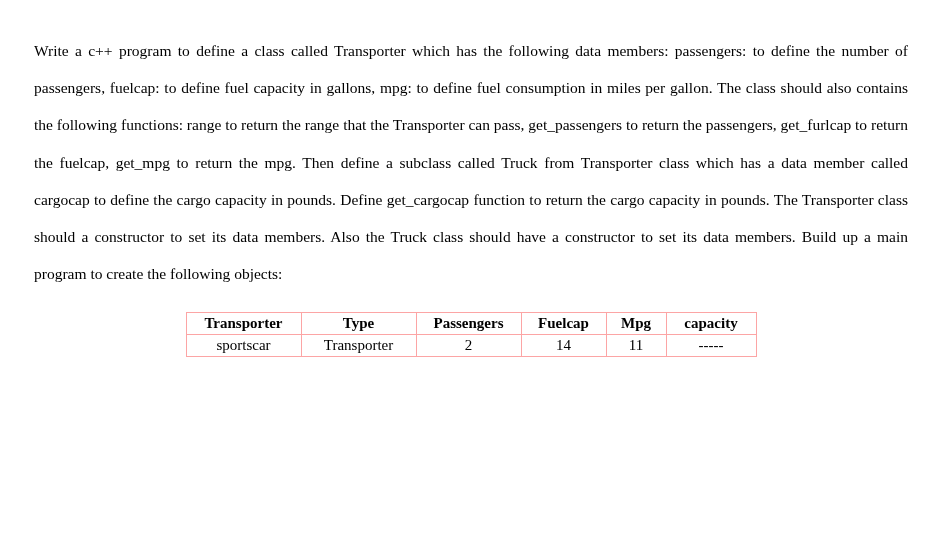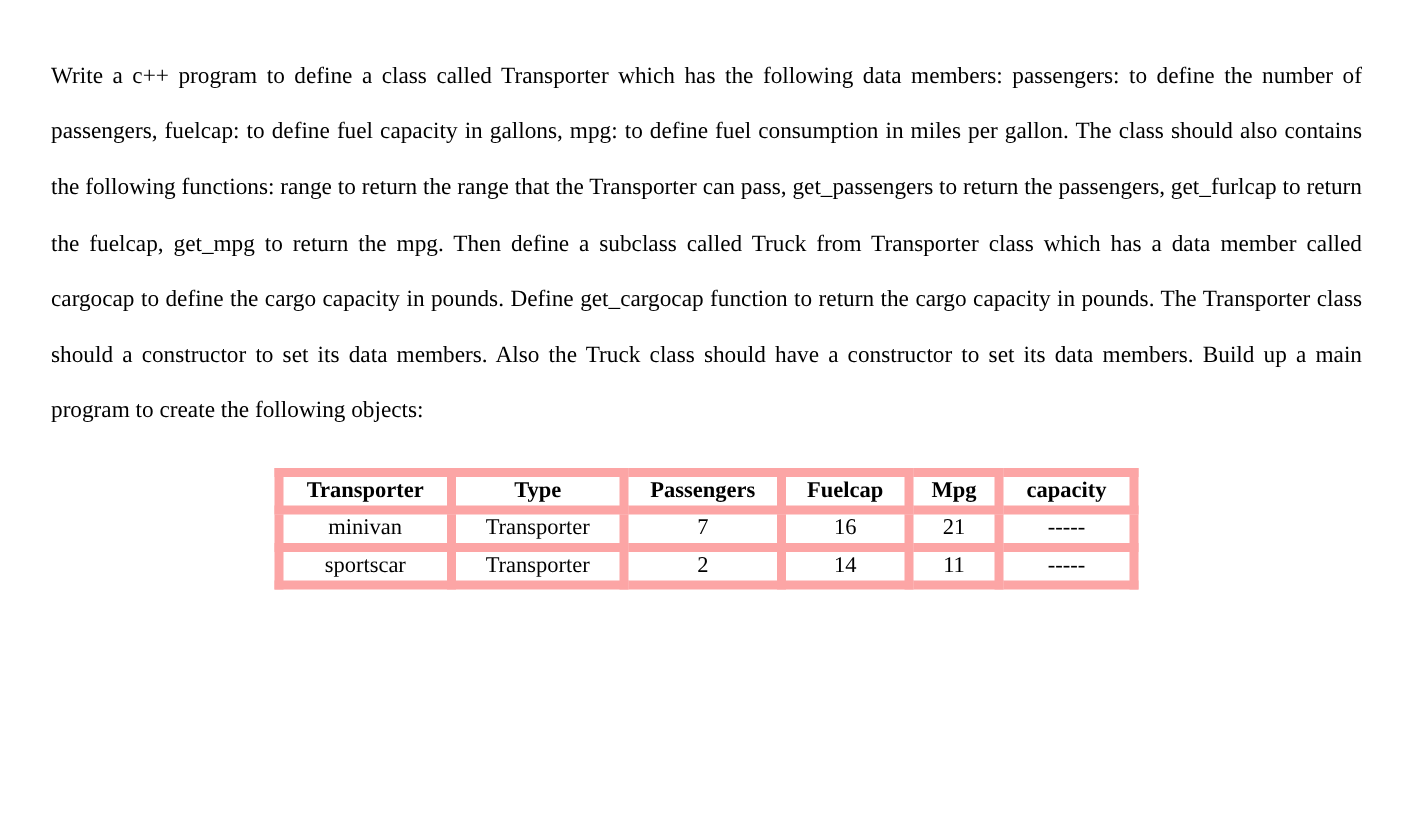--- a/index.html
+++ b/index.html
@@ -23,21 +23,21 @@
     }
     .table-wrap {
       display: flex;
       justify-content: center;
       margin-top: 8px;
     }
     table {
       border-collapse: collapse;
     }
     th, td {
-      border: 6px solid #fca5a5;
+      border: 1px solid #fca5a5;
       padding: 1px 10px;
       text-align: center;
       font-size: 15px;
       font-weight: normal;
       height: 22px;
     }
     tr:first-child td {
       font-weight: bold;
     }
     .col-transporter { width: 115px; }
@@ -57,28 +57,20 @@
     <tbody>
         <tr>
       <td class="col-transporter">Transporter</td>
       <td class="col-type">Type</td>
       <td class="col-passengers">Passengers</td>
       <td class="col-fuelcap">Fuelcap</td>
       <td class="col-mpg">Mpg</td>
       <td class="col-cargocap">capacity</td>
     </tr>
     <tr>
-      <td>minivan</td>
-      <td>Transporter</td>
-      <td>7</td>
-      <td>16</td>
-      <td>21</td>
-      <td>-----</td>
-    </tr>
-    <tr>
       <td>sportscar</td>
       <td>Transporter</td>
       <td>2</td>
       <td>14</td>
       <td>11</td>
       <td>-----</td>
     </tr>
   </tbody>
     </table>
 </div>

